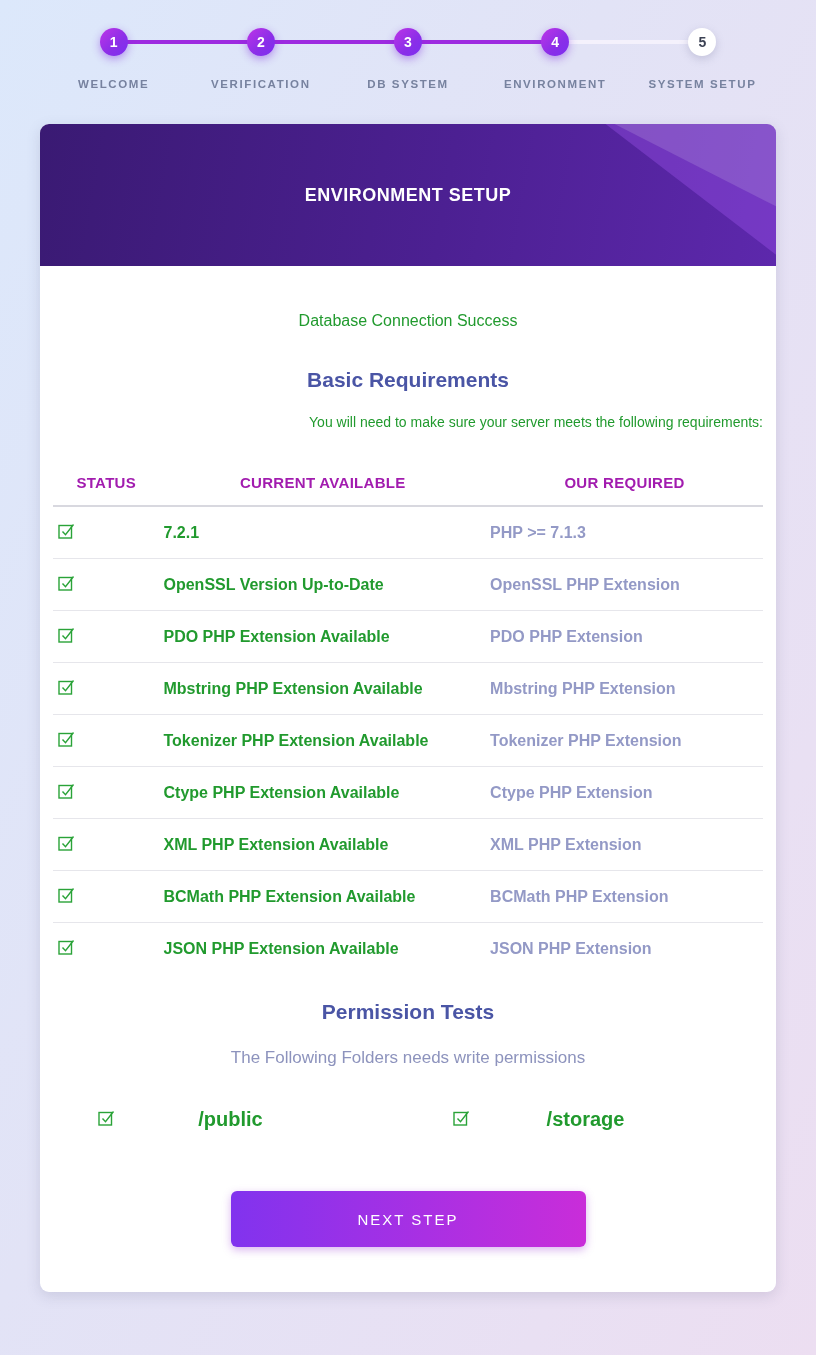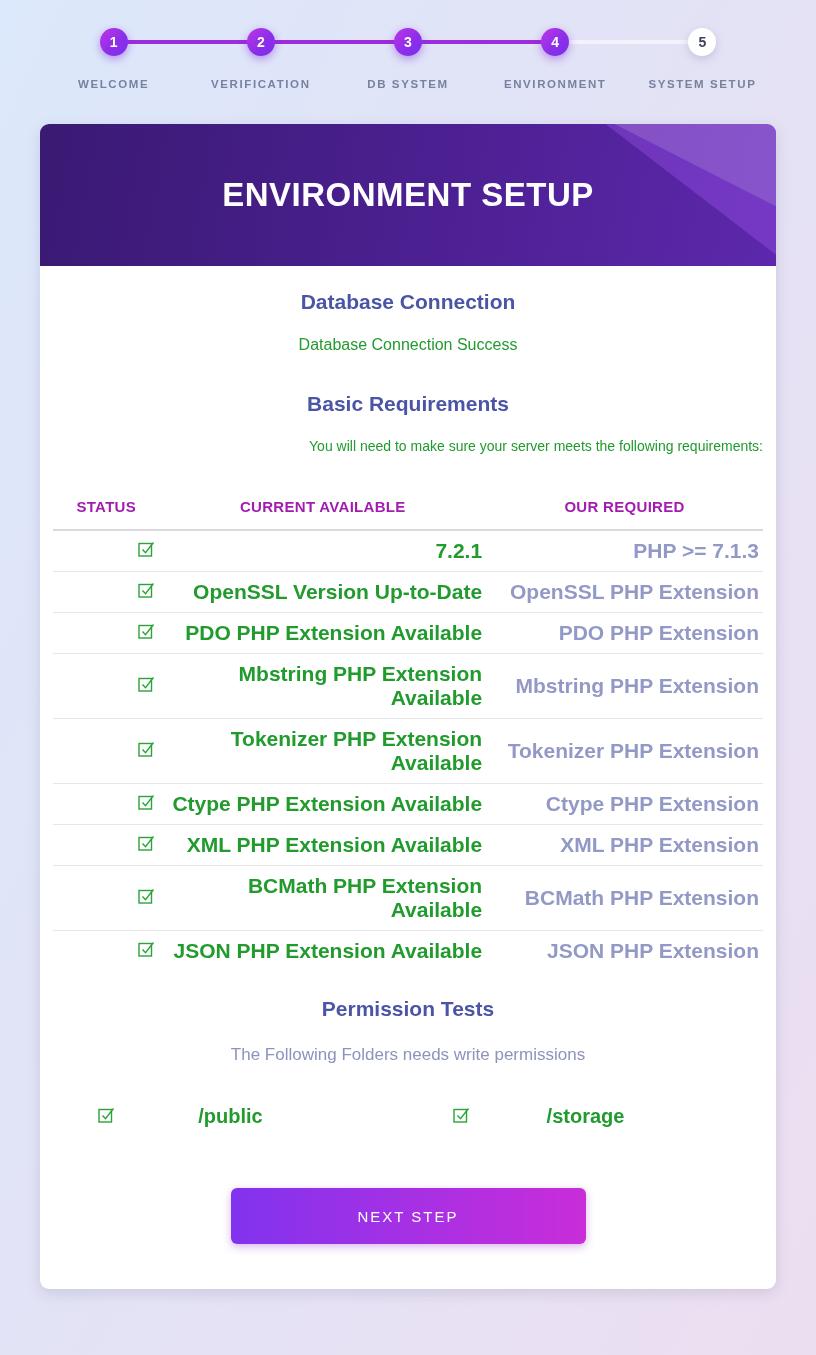--- a/index.html
+++ b/index.html
@@ -45,39 +45,39 @@
   .deco-a {
     position:absolute; top:0; right:0; width:310px; height:142px;
     background:rgba(176,96,255,.30);
     clip-path:polygon(45% 0, 100% 0, 100% 92%);
   }
   .deco-b {
     position:absolute; top:0; right:0; width:190px; height:142px;
     background:rgba(255,255,255,.14);
     clip-path:polygon(15% 0, 100% 0, 100% 58%);
   }
-  .card-title { position:relative; color:#fff; font-size:33px; font-weight:700; letter-spacing:.5px;text-align:right; }
+  .card-title { position:relative; color:#fff; font-size:18px; font-weight:700; letter-spacing:.5px;text-align:right; }
 
   .card-body { padding:24px 13px 45px; }
   .sec-title { text-align:center; color:#4a55a5; font-size:21px; font-weight:700; }
   .green { color:#219a2e; }
   .sec-sub { text-align:center; font-size:16px; font-weight:500; margin-top:22px; }
   .req-title { margin-top:38px; }
   .req-desc { text-align:right; font-size:14px; font-weight:500; margin-top:22px; }
 
   
   table.req { width:100%; border-collapse:collapse; margin-top:44px; }
   table.req th {
     font-size:15px; color:#a21caf; font-weight:700; letter-spacing:.3px;
     padding:0 4px 14px; border-bottom:2px solid #d8d8df; text-align:center;
   }
   table.req th.w1 { width:15%; } table.req th.w2 { width:46%; } table.req th.w3 { width:39%; }
   table.req td {
-    padding:8px 4px; border-bottom:1px solid #e6e6eb; text-align:right;
-    font-size:21px; vertical-align:middle;
+    padding:14px 4px; border-bottom:1px solid #e6e6eb; text-align:left;
+    font-size:16px; vertical-align:middle;
   }
   table.req tbody tr:last-child td { border-bottom:none; }
   td.c-current { color:#219a2e; font-weight:600; }
   td.c-required { color:#9399c6; font-weight:700; }
   .chk { display:inline-block; line-height:0; }
 
   
   .perm-title { margin-top:26px; }
   .perm-desc { text-align:center; font-size:17px; color:#8d93bd; margin-top:24px; }
   .perm-row { display:flex; margin-top:40px; }
@@ -126,21 +126,20 @@
 
 <div class="card">
   <div class="card-header">
     <div class="deco-a"></div>
     <div class="deco-b"></div>
     <div class="card-title">ENVIRONMENT SETUP</div>
   </div>
 
   <div class="card-body">
 
-    <div class="sec-title">Database Connection</div>
     <div class="sec-sub green">Database Connection Success</div>
 
     <div class="sec-title req-title">Basic Requirements</div>
     <div class="req-desc green">You will need to make sure your server meets the following requirements:</div>
 
     <table class="req">
       <thead>
         <tr>
           <th class="w1">STATUS</th>
           <th class="w2">CURRENT AVAILABLE</th>

